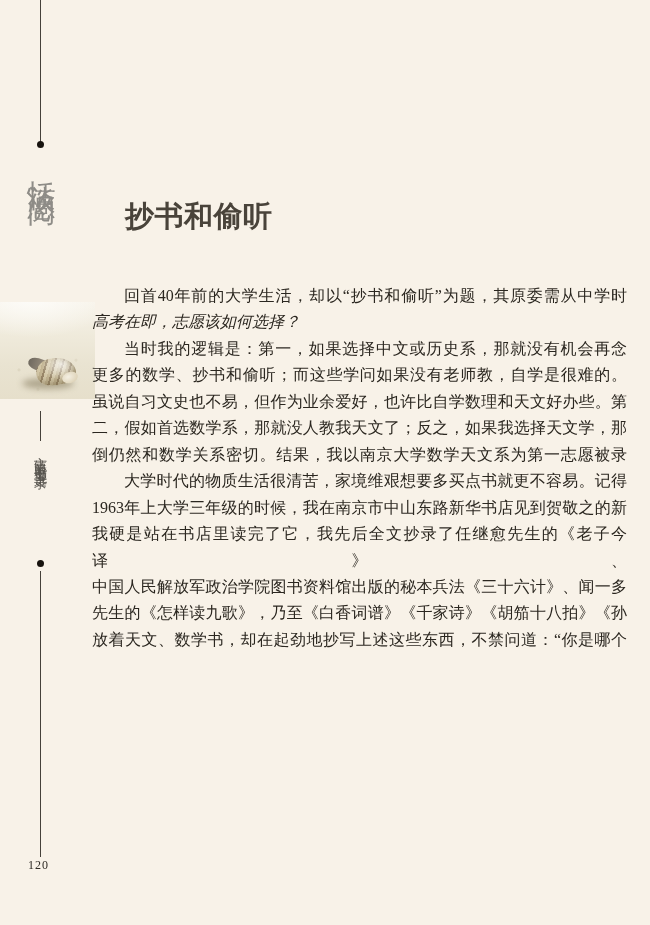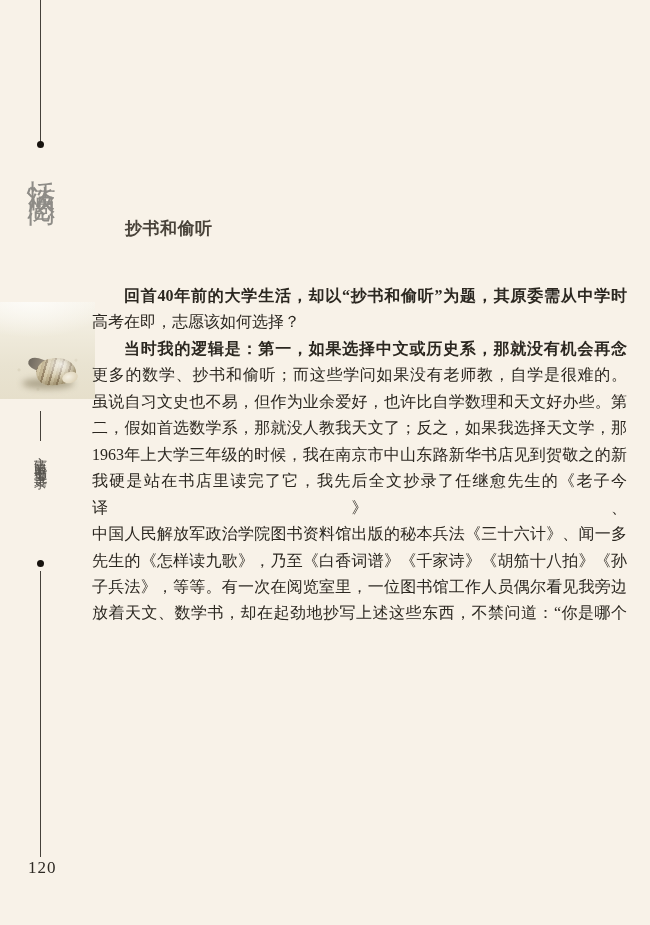--- a/index.html
+++ b/index.html
@@ -57,21 +57,21 @@
     font-size: 13px;
     letter-spacing: 3.5px;
     color: #55524c;
     line-height: 15px;
   }
 
   .page-number {
     position: absolute;
     left: 28px;
     top: 858px;
-    font-size: 17px;
+    font-size: 12px;
     letter-spacing: 1px;
     color: #2e2a24;
   }
 
   
   .photo {
     position: absolute;
     left: 0;
     top: 302px;
     width: 95px;
@@ -132,41 +132,40 @@
     border-radius: 50%;
     transform: rotate(-18deg);
     background: radial-gradient(ellipse at 40% 40%, #f4efe2 0%, #ded3b8 75%);
   }
 
   
   .article-title {
     position: absolute;
     left: 125px;
     top: 197px;
-    font-size: 17px;
+    font-size: 29px;
     font-weight: bold;
     letter-spacing: 0.5px;
     color: #49433a;
-    margin-top: 20px;
   }
   .article-body {
     position: absolute;
     left: 92px;
     top: 283px;
     width: 535px;
     font-size: 16px;
     line-height: 26.45px;
     color: #2b2720;
   }
   .line {
     text-align: justify;
     text-align-last: justify;
   }
-  .line.indent { text-indent: 2em; font-weight: bold; }
-  .line.last   { text-align-last: left; }
+  .line.indent { text-indent: 2em; }
+  .line.last   { text-align-last: left; font-style: italic; }
 </style>
 </head>
 <body>
 
 <div class="page">
 
   <div class="rule rule-top"></div>
   <div class="dot dot-top"></div>
 
   <div class="series-title">恬淡悠阅</div>
@@ -190,21 +189,22 @@
 
   <h1 class="article-title">抄书和偷听</h1>
 
   <div class="article-body" id="article-body">
       <div class="line indent">回首40年前的大学生活，却以“抄书和偷听”为题，其原委需从中学时</div>
       <div class="line last">高考在即，志愿该如何选择？</div>
       <div class="line indent">当时我的逻辑是：第一，如果选择中文或历史系，那就没有机会再念</div>
       <div class="line">更多的数学、抄书和偷听；而这些学问如果没有老师教，自学是很难的。</div>
       <div class="line">虽说自习文史也不易，但作为业余爱好，也许比自学数理和天文好办些。第</div>
       <div class="line">二，假如首选数学系，那就没人教我天文了；反之，如果我选择天文学，那</div>
+      <div class="line">倒仍然和数学关系密切。结果，我以南京大学数学天文系为第一志愿被录</div>
+      <div class="line indent">大学时代的物质生活很清苦，家境维艰想要多买点书就更不容易。记得</div>
       <div class="line">1963年上大学三年级的时候，我在南京市中山东路新华书店见到贺敬之的新</div>
       <div class="line">我硬是站在书店里读完了它，我先后全文抄录了任继愈先生的《老子今译》、</div>
       <div class="line">中国人民解放军政治学院图书资料馆出版的秘本兵法《三十六计》、闻一多</div>
       <div class="line">先生的《怎样读九歌》，乃至《白香词谱》《千家诗》《胡笳十八拍》《孙</div>
-      <div class="line">子兵法》，等等。有一次在阅览室里，一位图书馆工作人员偶尔看见我旁边</div>
       <div class="line">放着天文、数学书，却在起劲地抄写上述这些东西，不禁问道：“你是哪个</div>
     </div>
 
 </div>
 
 </body></html>

